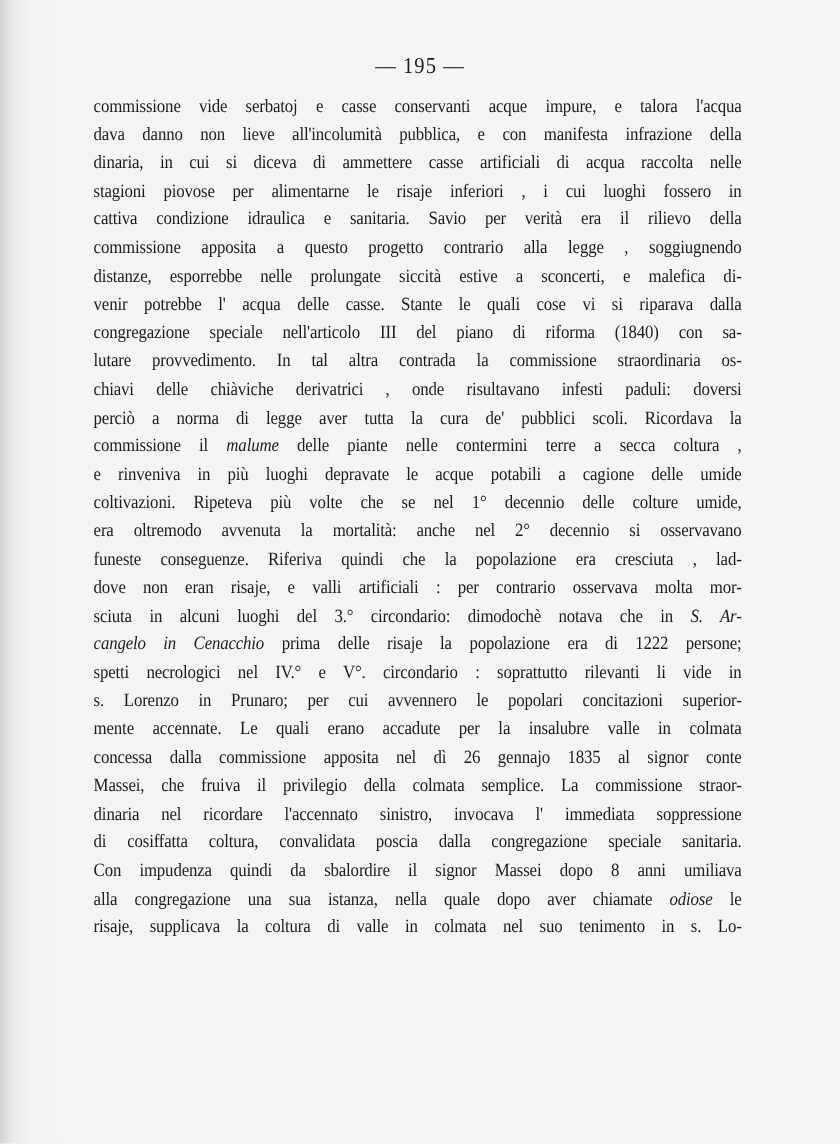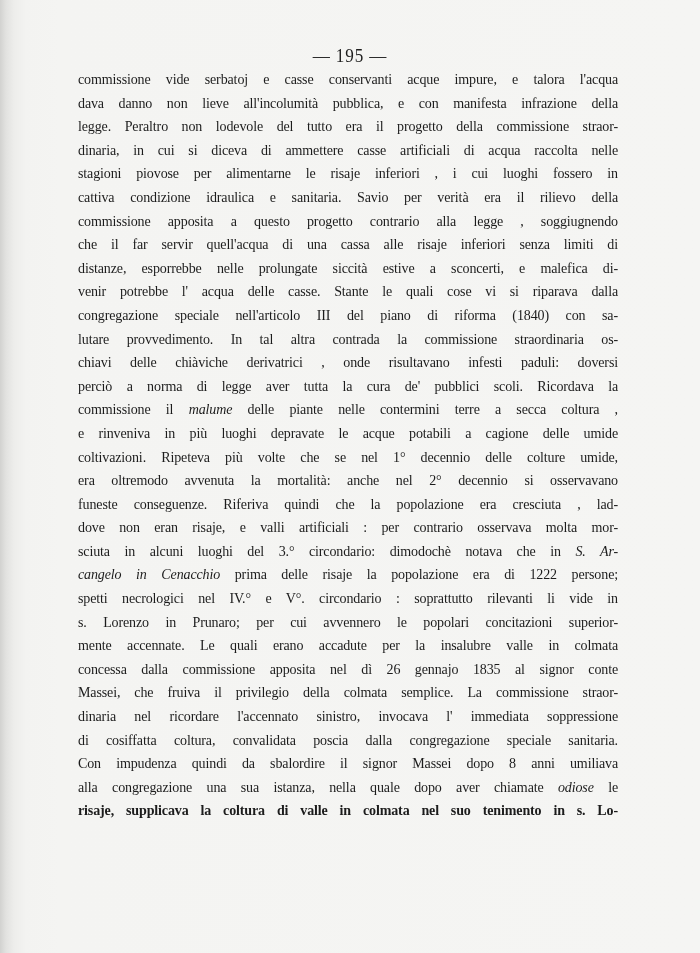--- a/index.html
+++ b/index.html
@@ -27,40 +27,39 @@
       left: 0;
       width: 700px;
       text-align: center;
       font-size: 19px;
       letter-spacing: 1px;
       color: #1e1e1e;
       transform: scaleX(0.9);
     }
     .text-block {
       position: absolute;
-      top: 67px;
+      top: 77px;
       left: 78px;
       width: 540px;
     }
     .line {
       display: block;
       height: 23.6px;
       line-height: 23.6px;
       font-size: 15.6px;
       white-space: nowrap;
       text-align: justify;
       text-align-last: justify;
       transform-origin: left center;
       letter-spacing: -0.15px;
       word-spacing: 0px;
       overflow: visible;
     }
     .line.last {
       text-align-last: justify;
-      font-weight: bold;
     }
     .line i {
       font-style: italic;
     }
     
     .line span.inner {
       display: inline-block;
       width: 600px;
       transform: scaleX(0.9);
       transform-origin: left center;
@@ -71,26 +70,24 @@
 </head>
 <body>
 
 <div class="page-bg"></div>
 
 <div class="page-number">— 195 —</div>
 
 <div class="text-block" id="text-block">
     <div class="line"><span class="inner"><span>commissione vide serbatoj e casse conservanti acque impure, e talora l'acqua</span></span></div>
     <div class="line"><span class="inner"><span>dava danno non lieve all'incolumità pubblica, e con manifesta infrazione della</span></span></div>
-    <div class="line"><span class="inner"><span>legge. Peraltro non lodevole del tutto era il progetto della commissione straor-</span></span></div>
     <div class="line"><span class="inner"><span>dinaria, in cui si diceva di ammettere casse artificiali di acqua raccolta nelle</span></span></div>
     <div class="line"><span class="inner"><span>stagioni piovose per alimentarne le risaje inferiori , i cui luoghi fossero in</span></span></div>
     <div class="line"><span class="inner"><span>cattiva condizione idraulica e sanitaria. Savio per verità era il rilievo della</span></span></div>
     <div class="line"><span class="inner"><span>commissione apposita a questo progetto contrario alla legge , soggiugnendo</span></span></div>
-    <div class="line"><span class="inner"><span>che il far servir quell'acqua di una cassa alle risaje inferiori senza limiti di</span></span></div>
     <div class="line"><span class="inner"><span>distanze, esporrebbe nelle prolungate siccità estive a sconcerti, e malefica di-</span></span></div>
     <div class="line"><span class="inner"><span>venir potrebbe l' acqua delle casse. Stante le quali cose vi si riparava dalla</span></span></div>
     <div class="line"><span class="inner"><span>congregazione speciale nell'articolo III del piano di riforma (1840) con sa-</span></span></div>
     <div class="line"><span class="inner"><span>lutare provvedimento. In tal altra contrada la commissione straordinaria os-</span></span></div>
     <div class="line"><span class="inner"><span>chiavi delle chiàviche derivatrici , onde risultavano infesti paduli: doversi</span></span></div>
     <div class="line"><span class="inner"><span>perciò a norma di legge aver tutta la cura de' pubblici scoli. Ricordava la</span></span></div>
     <div class="line"><span class="inner"><span>commissione il </span><i>malume</i><span> delle piante nelle contermini terre a secca coltura ,</span></span></div>
     <div class="line"><span class="inner"><span>e rinveniva in più luoghi depravate le acque potabili a cagione delle umide</span></span></div>
     <div class="line"><span class="inner"><span>coltivazioni. Ripeteva più volte che se nel 1° decennio delle colture umide,</span></span></div>
     <div class="line"><span class="inner"><span>era oltremodo avvenuta la mortalità: anche nel 2° decennio si osservavano</span></span></div>

